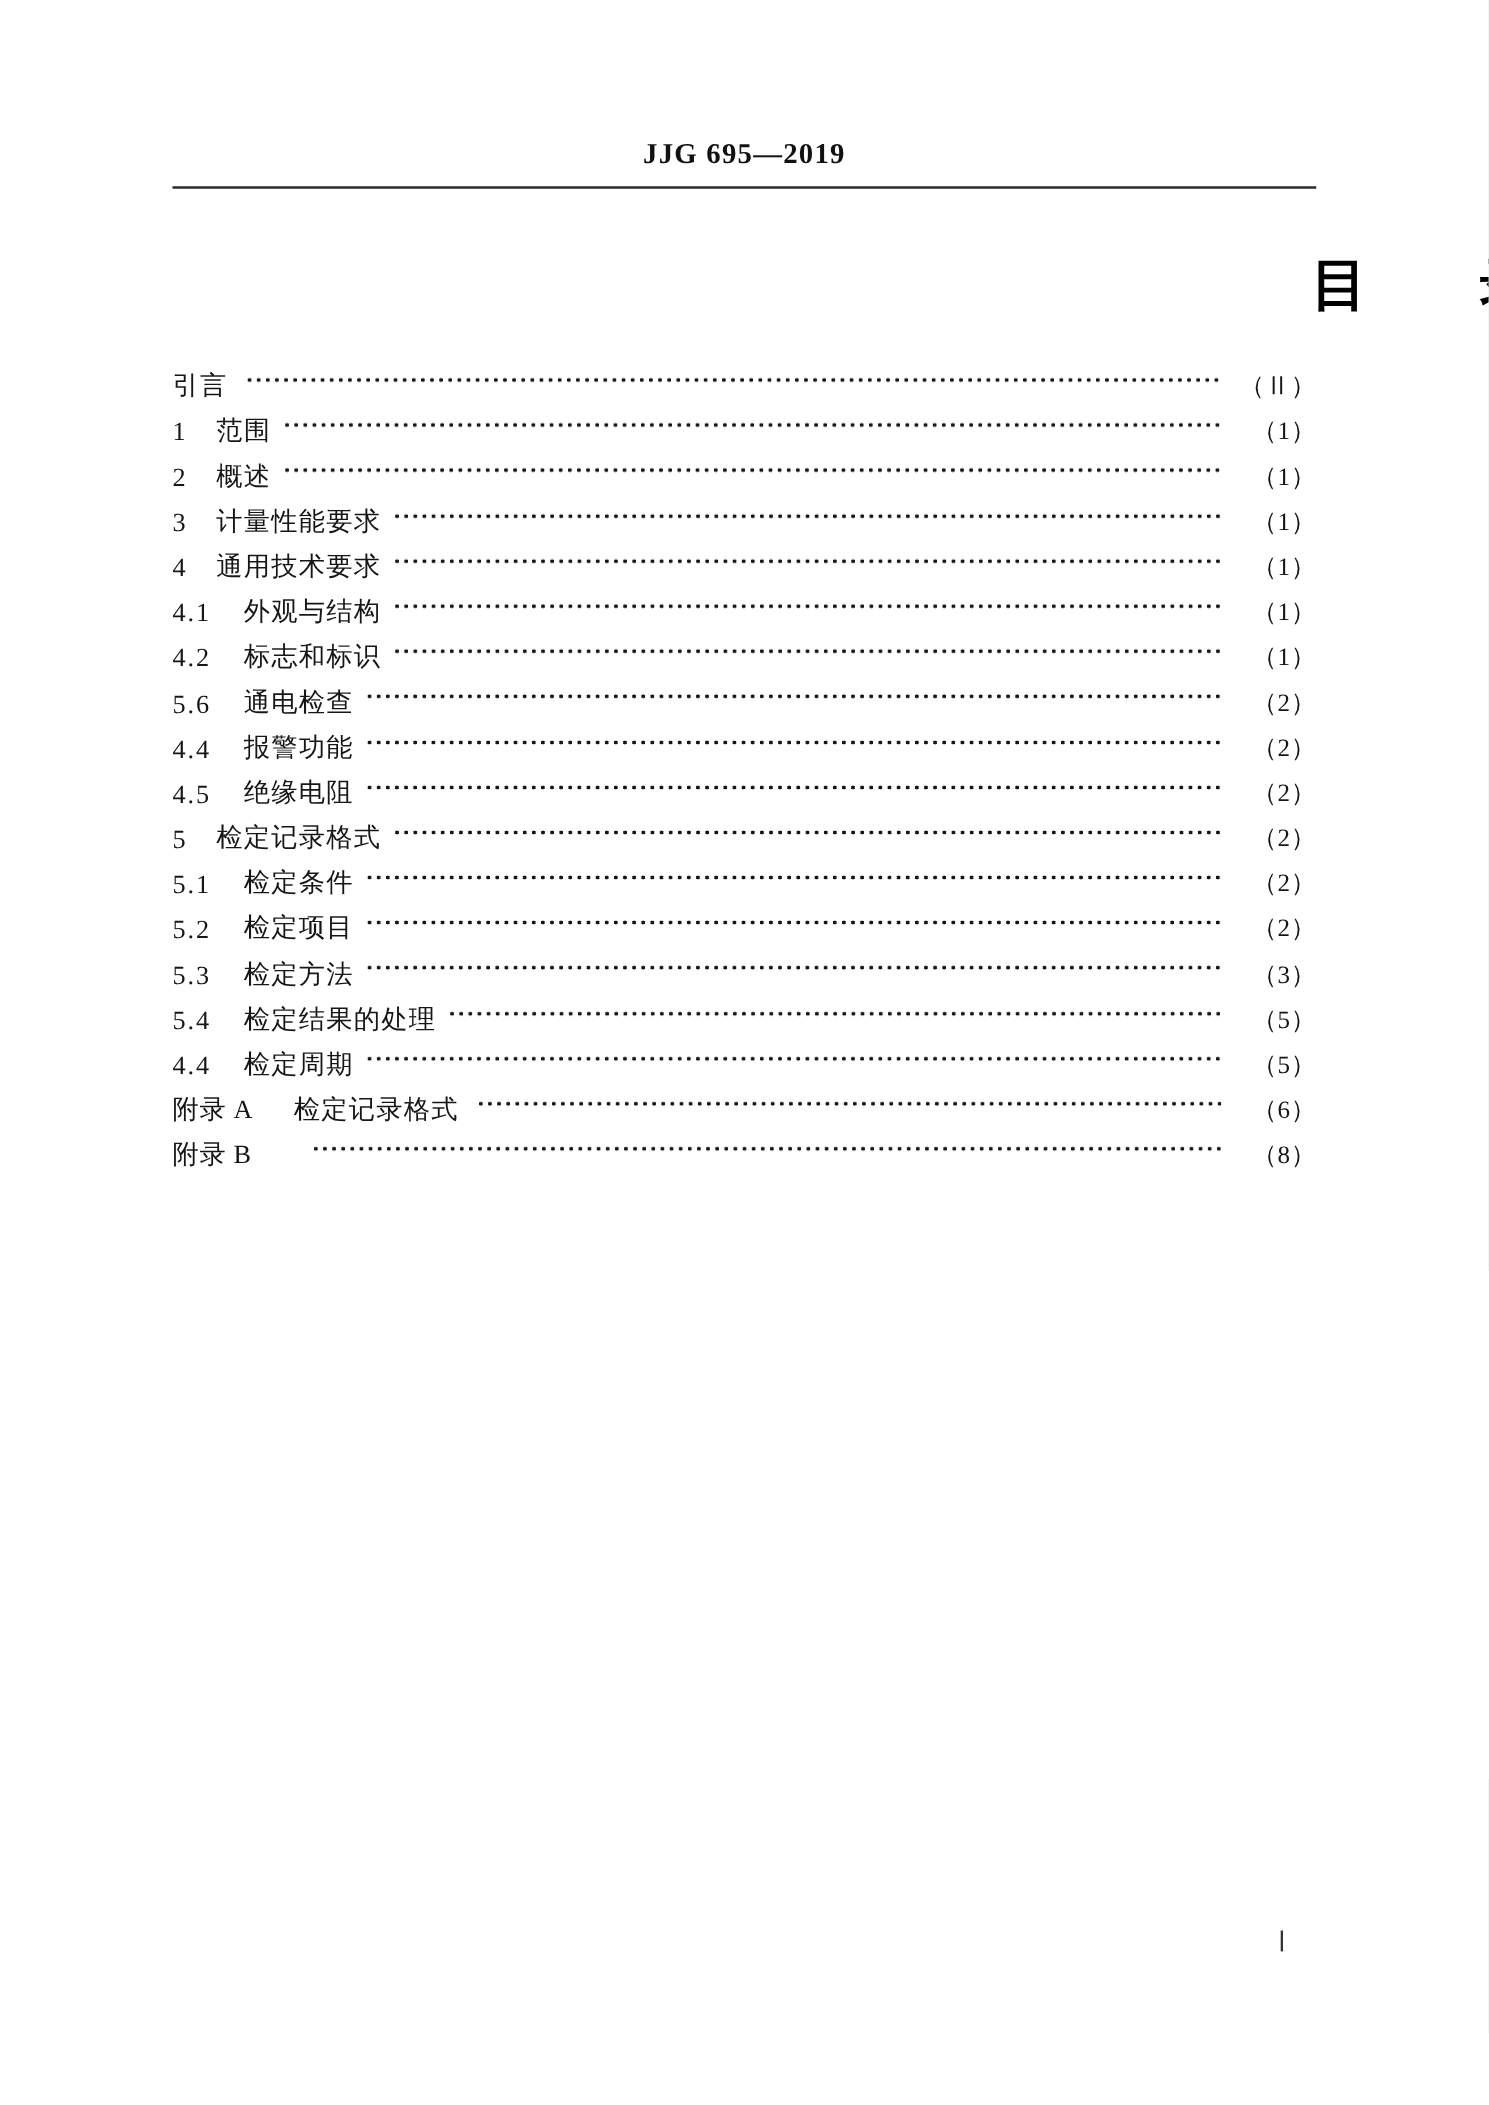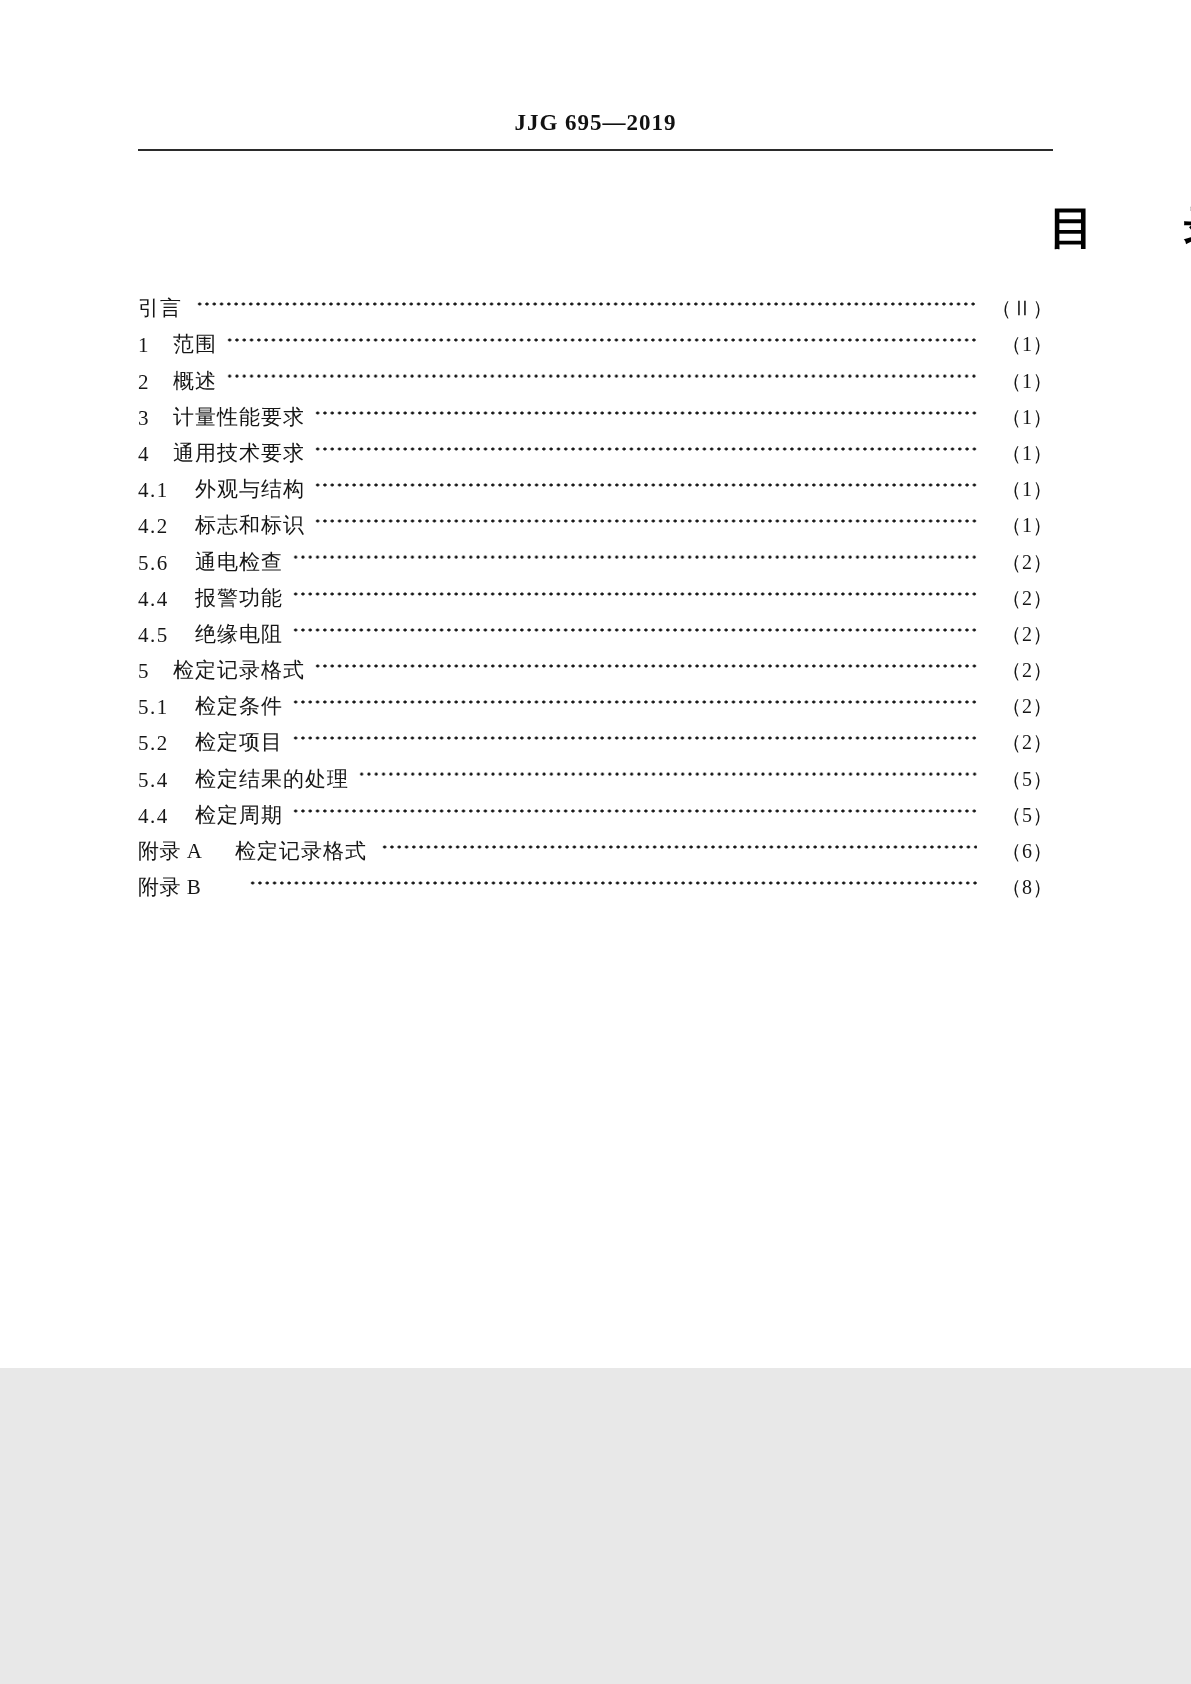--- a/index.html
+++ b/index.html
@@ -1,19 +1,19 @@
 <!DOCTYPE html>
 <html lang="zh"><head>
 <meta charset="utf-8">
 <style>
   html, body { margin: 0; padding: 0; background: #e8e8e8; }
   .page {
     position: relative;
     width: 1191px;
-    height: 1368px;
+    height: 1684px;
     margin: 0 auto;
     background: #ffffff;
     color: #1a1a1a;
     font-family: "Liberation Serif", serif;
     overflow: hidden;
   }
 
   
   .doc-header {
     position: absolute;
@@ -202,20 +202,26 @@
         <span class="pageno">（2）</span>
     </div>
 
     <div class="row lv2">
       <span class="num">5.2</span>
         <span class="label">检定项目</span>
         <span class="leader"></span>
         <span class="pageno">（2）</span>
     </div>
 
+    <div class="row lv2">
+      <span class="num">5.3</span>
+        <span class="label">检定方法</span>
+        <span class="leader"></span>
+        <span class="pageno">（3）</span>
+    </div>
 
     <div class="row lv2">
       <span class="num">5.4</span>
         <span class="label">检定结果的处理</span>
         <span class="leader"></span>
         <span class="pageno">（5）</span>
     </div>
 
     <div class="row lv2">
       <span class="num">4.4</span>

